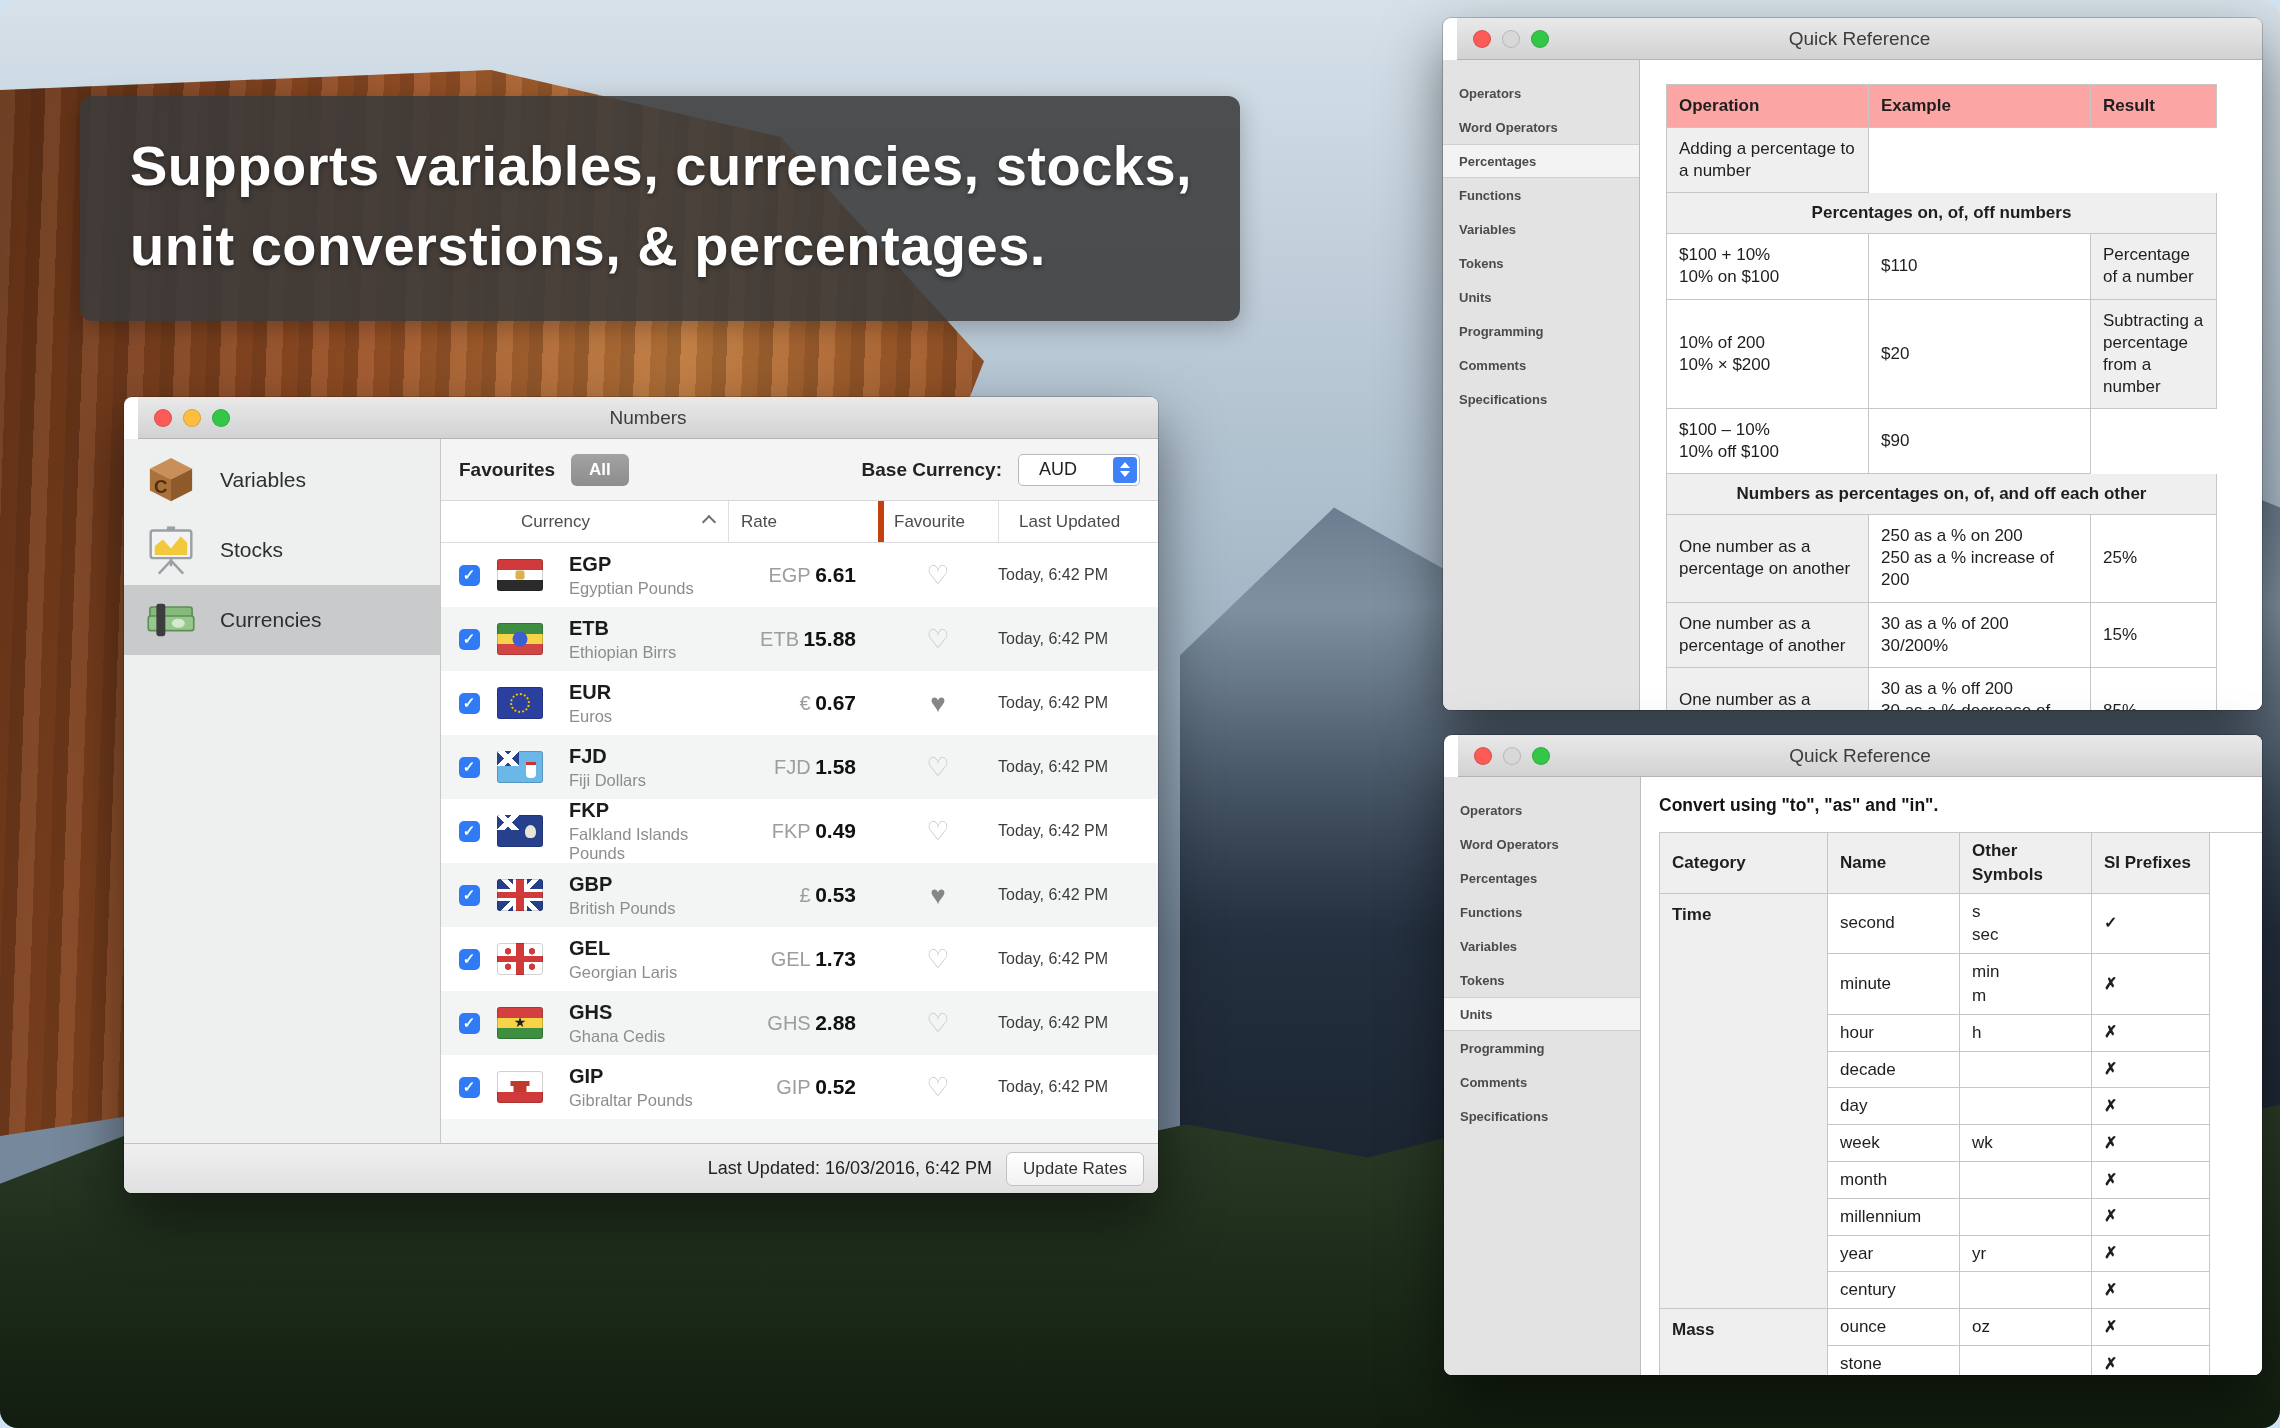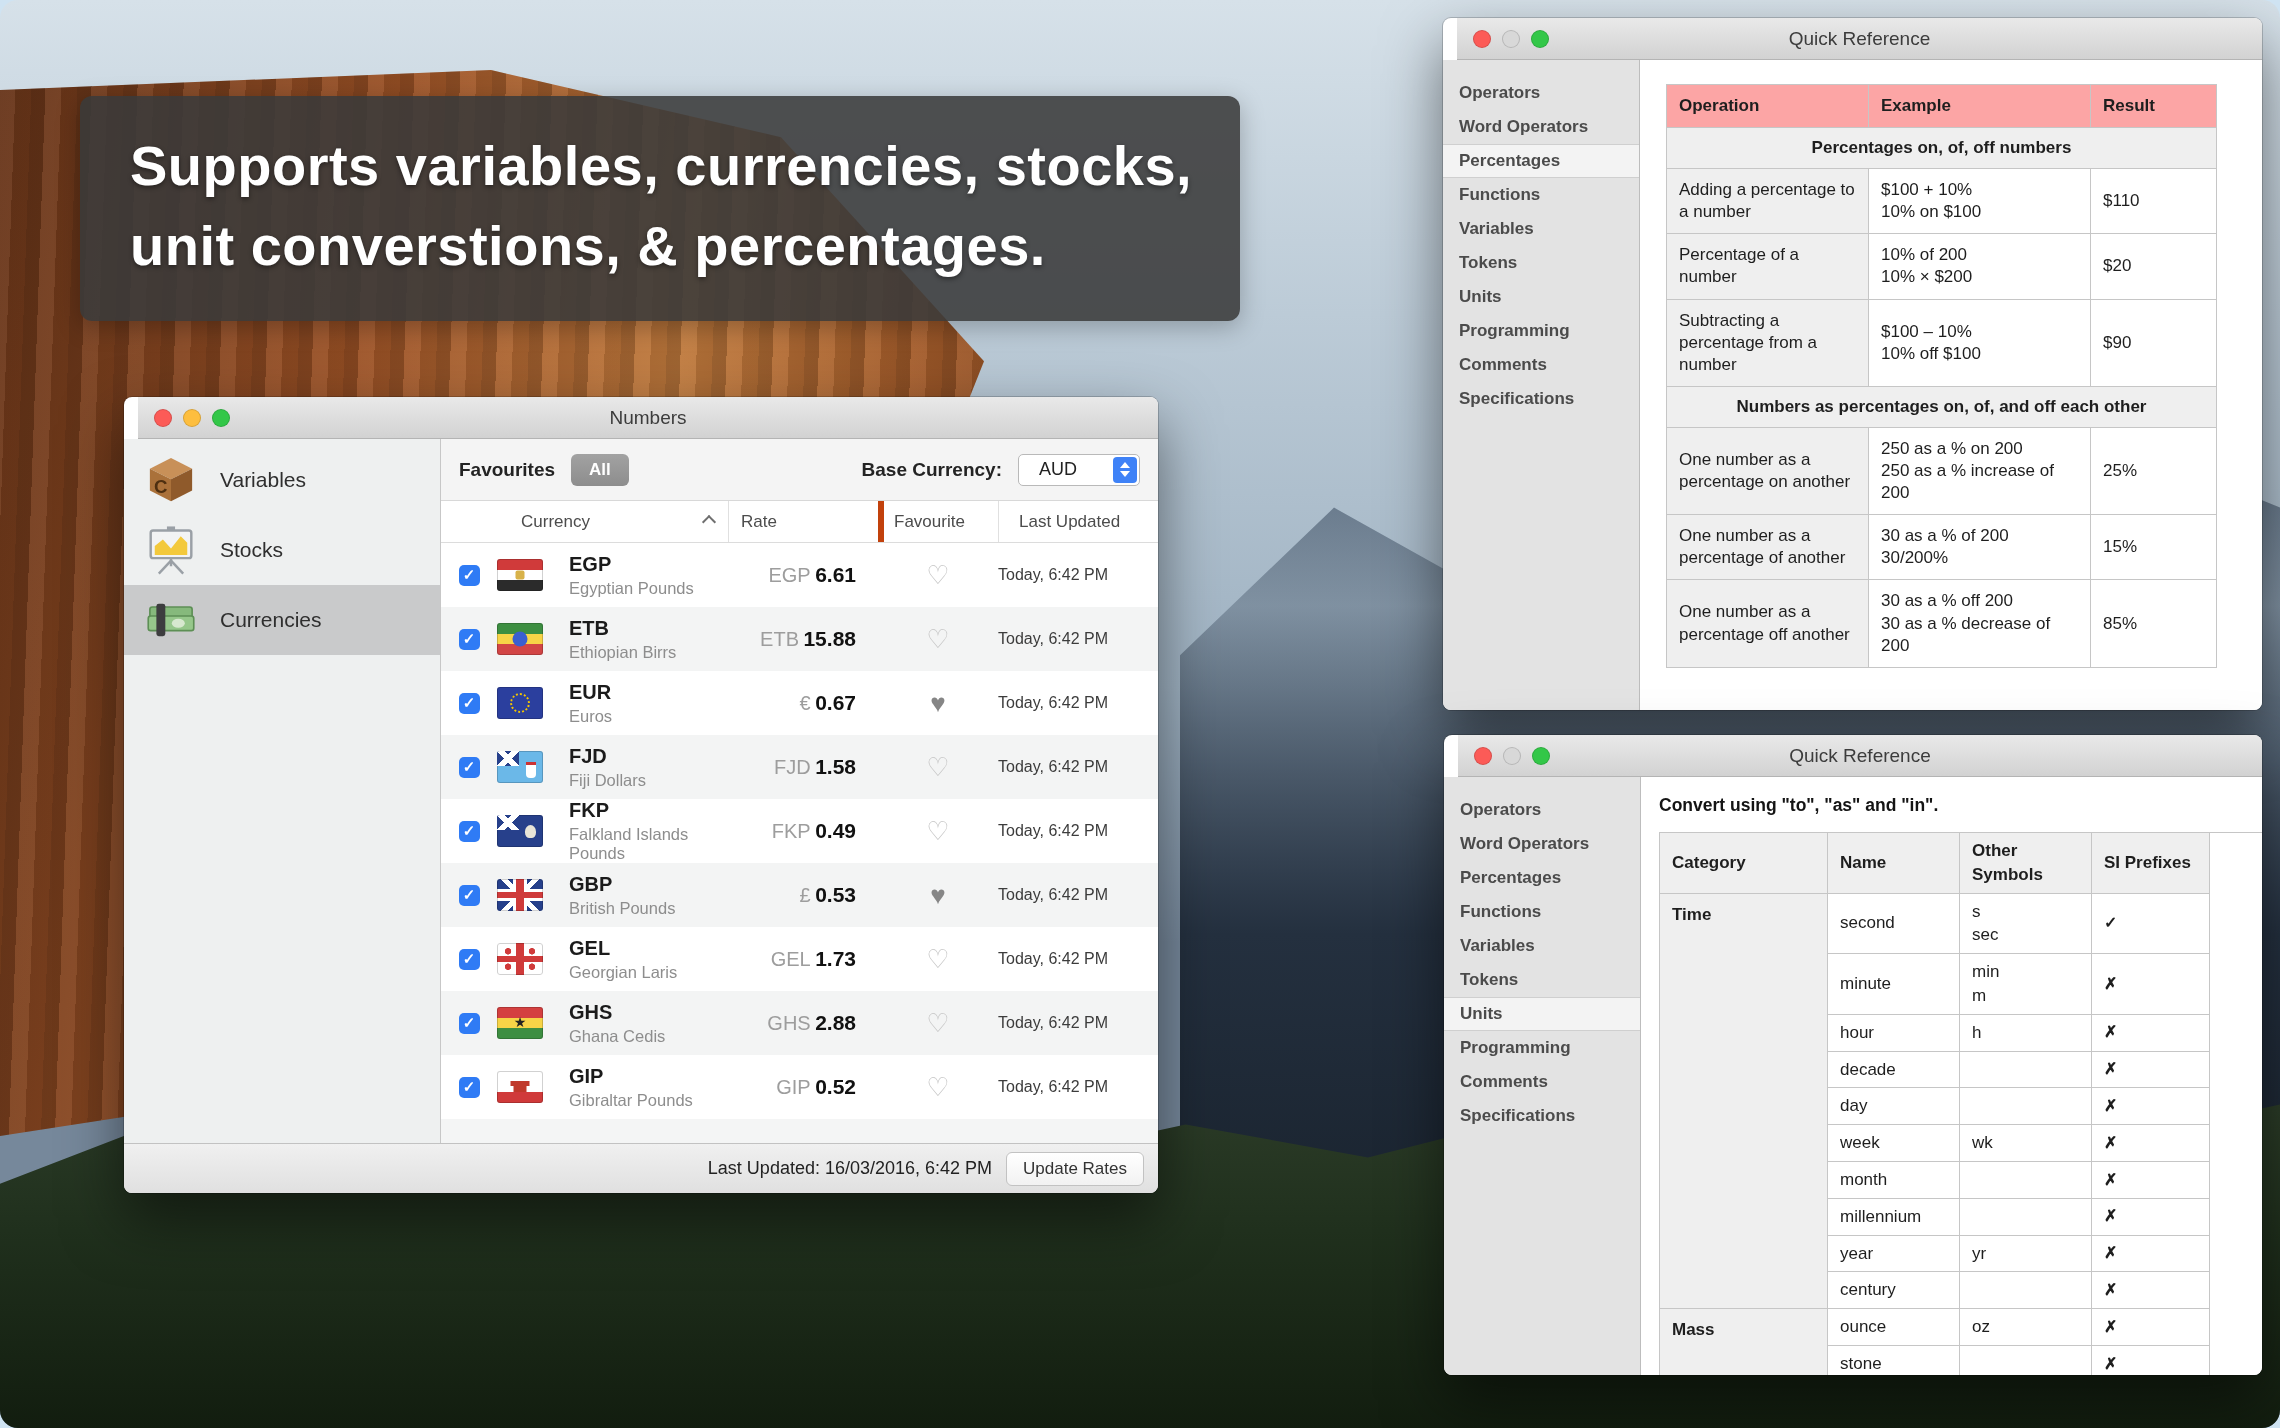--- a/index.html
+++ b/index.html
@@ -131,21 +131,21 @@
   [data-flag="gip"]::after { content:""; position:absolute; left:50%; top:38%; width:13px; height:9px;
     transform:translate(-50%,0); background:#c0392b;
     box-shadow:-5px -4px 0 -2px #c0392b, 5px -4px 0 -2px #c0392b, 0 -5px 0 -3px #c0392b; }
 
   
   .qr1 { left:1443px; top:18px; width:819px; height:692px; }
   .qr2 { left:1444px; top:735px; width:818px; height:640px; }
   .qr-body { flex:1 1 auto; display:flex; min-height:0; }
   .qr-sidebar { flex:0 0 197px; background:#e3e3e3; border-right:1px solid #bdbdbd; padding-top:16px; }
   .qr-item { height:34px; display:flex; align-items:center; padding-left:16px;
-    font-size:17px; font-weight:700; color:#4b4b4b; white-space:nowrap; }
+    font-size:13px; font-weight:700; color:#4b4b4b; white-space:nowrap; }
   .qr-item.selected { background:#f3f3f3; border-top:1px solid #cfcfcf; border-bottom:1px solid #cfcfcf; }
   .qr-content { flex:1 1 auto; background:#fff; overflow:hidden; }
   .qr-grid { display:grid; grid-template-columns:202px 222px 126px; margin:24px 0 0 26px; width:551px;
     border-top:1px solid #c6c6c6; border-left:1px solid #c6c6c6; }
   .qcell { border-right:1px solid #c6c6c6; border-bottom:1px solid #c6c6c6; background:#fff;
     padding:10px 12px; display:flex; align-items:center; font-size:17px; color:#1e1e1e; line-height:1.3; }
   .qhead { background:#fca5a5; font-weight:700; }
   .qop { background:#efefef; }
   .qsec { grid-column:1 / -1; justify-content:center; text-align:center; background:#efefef; font-weight:700; padding:9px 30px; }
   .pre { white-space:pre-line; }
@@ -436,23 +436,23 @@
           <div class="qr-item">Comments</div>
 
           <div class="qr-item">Specifications</div>
 
       </aside>
       <div class="qr-content">
         <div class="qr-grid">
           <div class="qcell qhead">Operation</div>
           <div class="qcell qhead">Example</div>
           <div class="qcell qhead">Result</div>
-          <div class="qcell qsec">Percentages on, of, off numbers</div>
-
-            <div class="qcell qop">Adding a percentage to a number</div>
+          <div class="qcell qop">Adding a percentage to a number</div>
+
+            <div class="qcell qsec">Percentages on, of, off numbers</div>
             <div class="qcell pre">$100 + 10%
 10% on $100</div>
             <div class="qcell">$110</div>
 
             <div class="qcell qop">Percentage of a number</div>
             <div class="qcell pre">10% of 200
 10% × $200</div>
             <div class="qcell">$20</div>
 
             <div class="qcell qop">Subtracting a percentage from a number</div>

